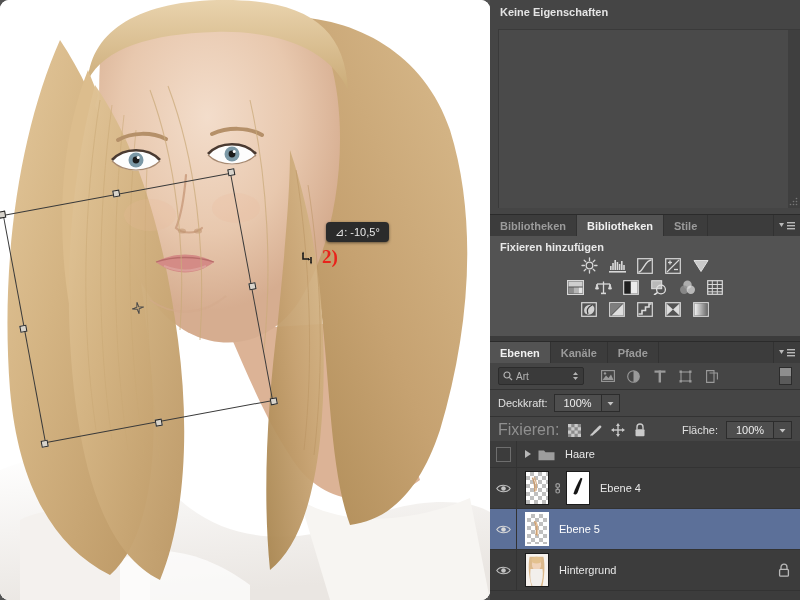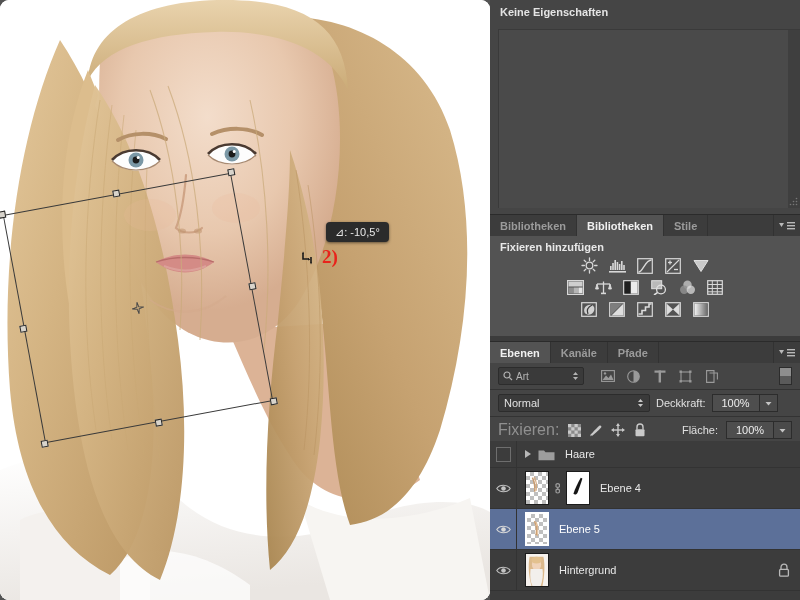--- a/index.html
+++ b/index.html
@@ -588,27 +588,20 @@
             <svg width="12" height="13" viewBox="0 0 12 13">
               <path d="M0.6 0.6 L8 0.6 L8 12.4 L0.6 12.4 Z" fill="none" stroke="#9a9a9a" stroke-width="1.1"></path>
               <path d="M3.5 3 L11.4 3 L11.4 9.5" fill="none" stroke="#9a9a9a" stroke-width="1.1"></path>
             </svg>
           </span>
         </div>
         <div id="filter-toggle"></div>
       </div>
 
       <div id="blend-row">
-        <div id="blend-select">
-          <span>Normal</span>
-          <svg width="7" height="10" viewBox="0 0 7 10" style="margin-left:auto;">
-            <path d="M3.5 1 L6 4 L1 4 Z" fill="#c8c8c8"></path>
-            <path d="M3.5 9 L1 6 L6 6 Z" fill="#c8c8c8"></path>
-          </svg>
-        </div>
         <span class="field-label">Deckkraft:</span>
         <div style="display:flex;">
           <div class="num-field">100%</div>
           <div class="num-arrow">
             <svg width="7" height="5" viewBox="0 0 7 5">
                 <path d="M0.5 1 L6.5 1 L3.5 4.4 Z" fill="#c4c4c4"></path>
               </svg>
           </div>
         </div>
       </div>

